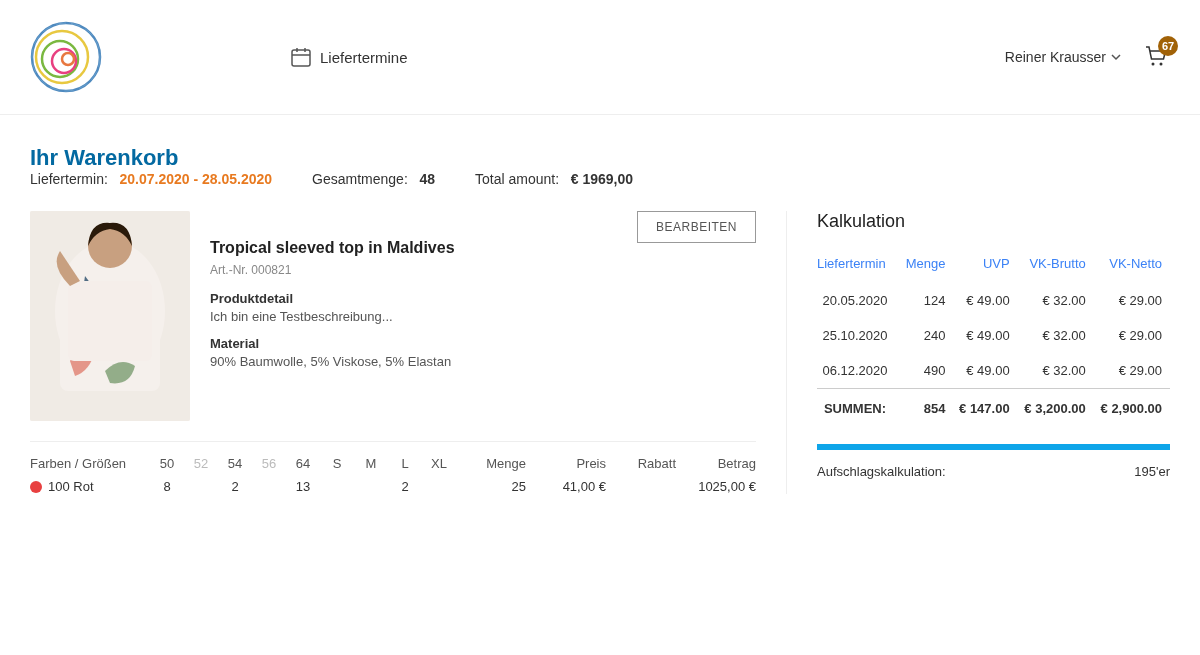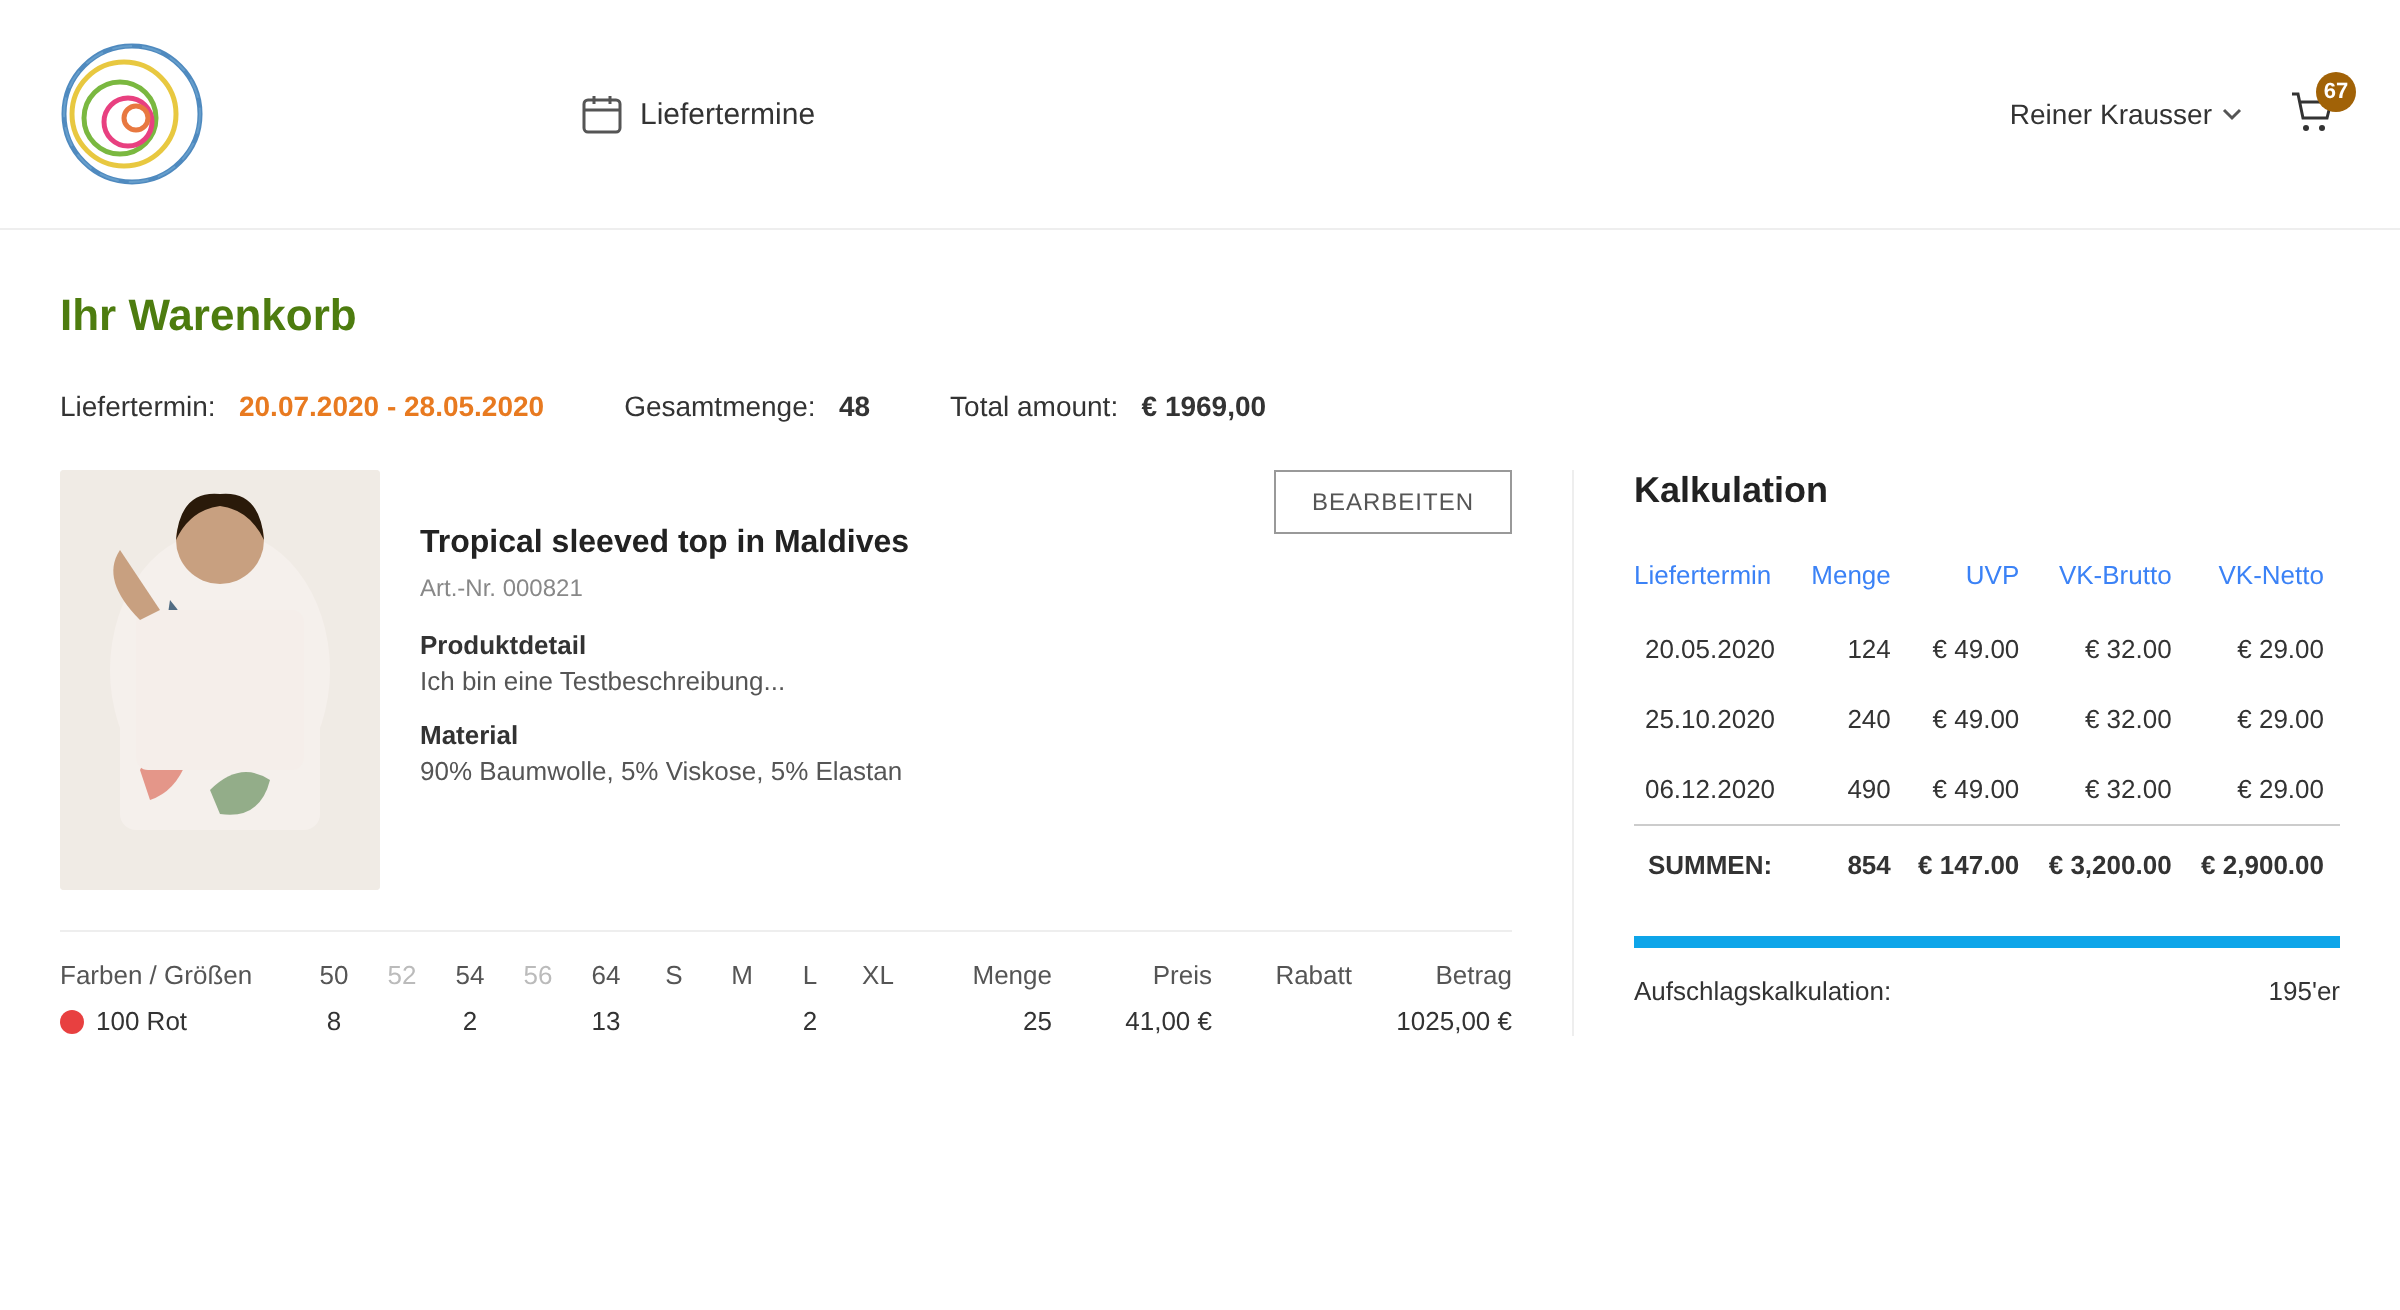--- a/index.html
+++ b/index.html
@@ -81,22 +81,21 @@
       justify-content: center;
     }
 
     
     .main {
       padding: 30px 30px 30px 30px;
     }
     .page-title {
       font-size: 22px;
       font-weight: bold;
-      margin-bottom: 24px;
-      color: #4d7c0f;
+      color: #0369a1;
     }
     .order-meta {
       display: flex;
       align-items: center;
       gap: 40px;
       margin-bottom: 24px;
       font-size: 14px;
     }
     .liefertermin-label { color: #333; }
     .liefertermin-value { color: #e87a20; font-weight: 600; }
@@ -213,21 +212,21 @@
       height: 12px;
       border-radius: 50%;
       margin-right: 6px;
       flex-shrink: 0;
     }
     .color-name { }
 
     
     .kalkulation-title {
       font-size: 18px;
-      font-weight: bold;
+      font-weight: normal;
       color: #222;
       margin-bottom: 18px;
     }
     .kalk-table {
       width: 100%;
       border-collapse: collapse;
       font-size: 13px;
     }
     .kalk-table th {
       text-align: left;

